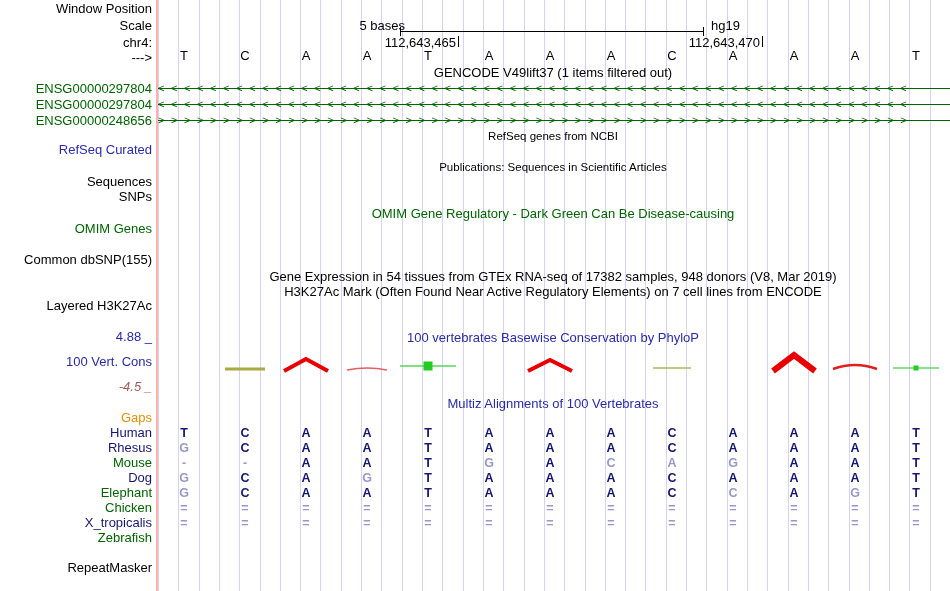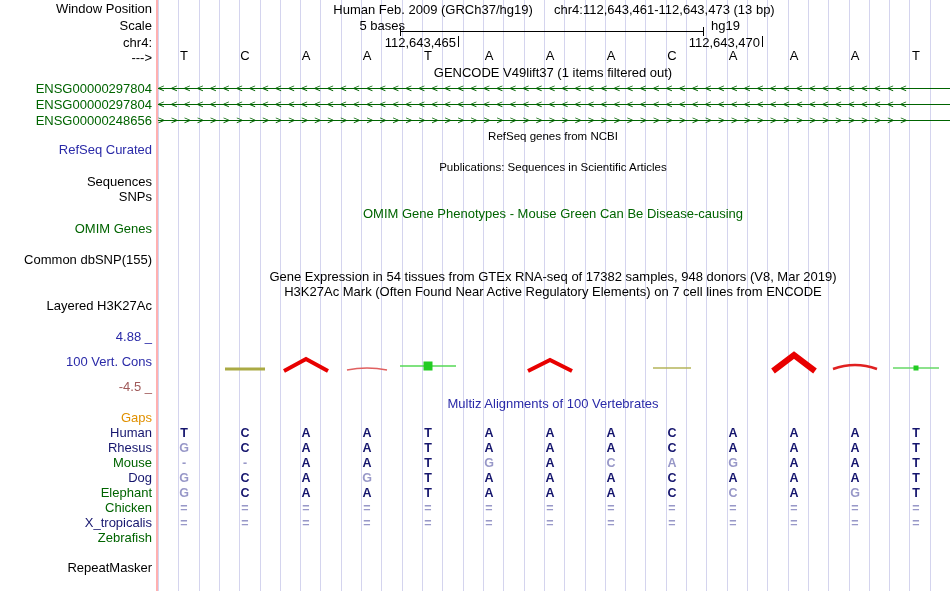--- a/index.html
+++ b/index.html
@@ -8,21 +8,21 @@
   .grid{position:absolute;left:158px;top:0;width:792px;height:591px;
         background:repeating-linear-gradient(to right, var(--grid) 0 1px, transparent 1px 20.31px);}
   .edge{position:absolute;left:156px;top:0;width:2px;height:591px;background:var(--window_edge);}
   .llabel{position:absolute;left:0;width:152px;text-align:right;font-size:13px;
           white-space:nowrap;line-height:13px;}
   .ctitle{position:absolute;left:158px;width:790px;text-align:center;font-size:13px;
           white-space:nowrap;line-height:13px;}
   .small{font-size:11.5px;}
   .green{color:var(--gene_green);}
   .blue{color:var(--title_blue);}
-  .maroon{color:var(--maroon);}
+  .maroon{color:var(--maroon);font-style:italic;}
   .orange{color:var(--orange);}
   .cell{position:absolute;width:60px;text-align:center;font-size:12.5px;font-weight:bold;
         line-height:14px;white-space:nowrap;}
   .rbase{position:absolute;width:60px;text-align:center;font-size:13px;line-height:14px;}
   .arrowrow{position:absolute;left:158px;width:792px;height:13px;overflow:hidden;
         color:var(--gene_green);font-size:11px;line-height:12px;letter-spacing:6.6px;
         background:linear-gradient(var(--gene_green),var(--gene_green)) no-repeat 0 6px / 100% 1px;}
   .tick{position:absolute;width:1px;background:#000;}
   .hline{position:absolute;height:1px;background:#000;}
   .num{position:absolute;font-size:13px;text-align:right;white-space:nowrap;line-height:13px;}
@@ -34,43 +34,39 @@
 
 <div id="page">
   <div class="grid"></div>
   <div class="edge"></div>
 
   <div class="llabel" style="top:2px">Window Position</div>
   <div class="llabel" style="top:19px">Scale</div>
   <div class="llabel" style="top:36px">chr4:</div>
   <div class="llabel" style="top:51px">---&gt;</div>
 
-  <div class="hdr" style="top:2px">
-    <span>Human Feb. 2009 (GRCh37/hg19)</span>
-    <span style="display:inline-block;width:14px"></span>
-    <span>chr4:112,643,461-112,643,473 (13 bp)</span>
-  </div>
 
   <div class="num" style="left:305px;top:19px;width:100px">5 bases</div>
   <div class="hline" style="left:400px;top:31px;width:304px"></div>
   <div class="tick" style="left:400px;top:27px;height:9px"></div>
   <div class="tick" style="left:703px;top:27px;height:9px"></div>
   <div class="num" style="left:711px;top:19px;width:60px;text-align:left">hg19</div>
 
   <div class="num" style="left:336px;top:36px;width:120px">112,643,465</div>
   <div class="tick" style="left:458px;top:36px;height:11px"></div>
   <div class="num" style="left:640px;top:36px;width:120px">112,643,470</div>
   <div class="tick" style="left:762px;top:36px;height:11px"></div>
 
   <div class="ctitle" style="top:66px">GENCODE V49lift37 (1 items filtered out)</div>
   <div class="ctitle small" style="top:161px">Publications: Sequences in Scientific Articles</div>
   <div class="ctitle small" style="top:130px">RefSeq genes from NCBI</div>
-  <div class="ctitle green" style="top:207px">OMIM Gene Phenotypes - Mouse Green Can Be Disease-causing</div>
+  <div class="ctitle green" style="top:207px">OMIM Gene Regulatory - Dark Green Can Be Disease-causing</div>
   <div class="ctitle" style="top:270px">Gene Expression in 54 tissues from GTEx RNA-seq of 17382 samples, 948 donors (V8, Mar 2019)</div>
   <div class="ctitle" style="top:285px">H3K27Ac Mark (Often Found Near Active Regulatory Elements) on 7 cell lines from ENCODE</div>
+  <div class="ctitle blue" style="top:331px">100 vertebrates Basewise Conservation by PhyloP</div>
   <div class="ctitle blue" style="top:397px">Multiz Alignments of 100 Vertebrates</div>
 
   <div class="llabel blue" style="top:143px">RefSeq Curated</div>
   <div class="llabel" style="top:175px">Sequences</div>
   <div class="llabel" style="top:190px">SNPs</div>
   <div class="llabel green" style="top:222px">OMIM Genes</div>
   <div class="llabel" style="top:253px">Common dbSNP(155)</div>
   <div class="llabel" style="top:299px">Layered H3K27Ac</div>
   <div class="llabel blue" style="top:330px">4.88 _</div>
   <div class="llabel blue" style="top:355px">100 Vert. Cons</div>

